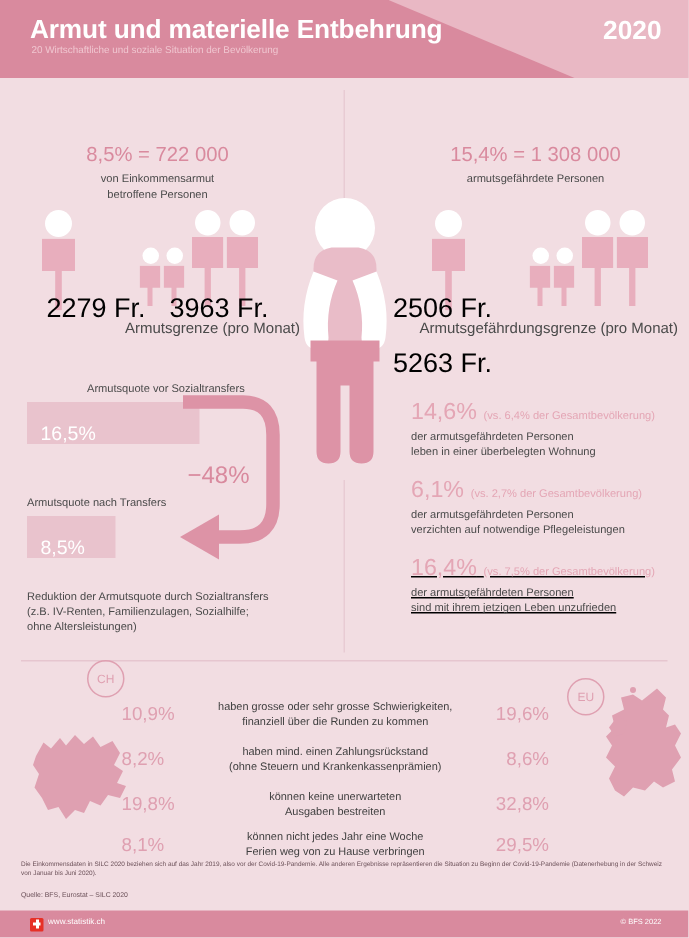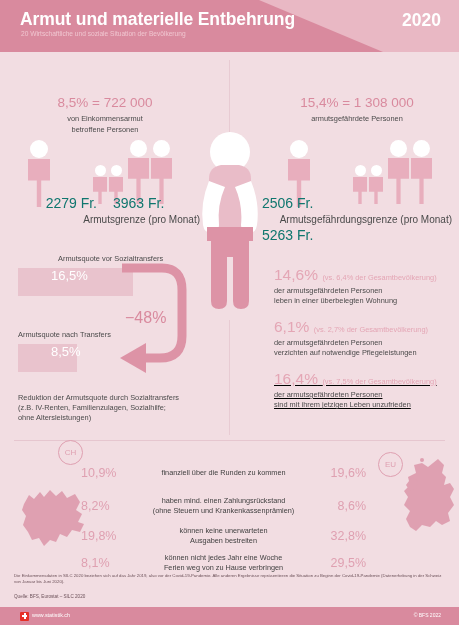--- a/index.html
+++ b/index.html
@@ -63,22 +63,22 @@
     margin-top: 4px;
   }
   .stat-amounts {
     position: absolute;
     display: flex;
     width: 100%;
     justify-content: center;
     gap: 16px;
   }
   .amount {
-    color: #0f766e;
-    font-size: 14px;
+    color: #000000;
+    font-size: 18px;
     white-space: nowrap;
   }
   .stat-foot {
     position: absolute;
     width: 100%;
     text-align: right;
     color: #4a4a4a;
     font-size: 10px;
     white-space: nowrap;
   }
@@ -104,21 +104,21 @@
   
   .lbl-small {
     position: absolute;
     color: #4a4a4a;
     font-size: 7.4px;
     white-space: nowrap;
   }
   .bar {
     position: absolute;
     background: #e9c3cd;
-    display: flex; align-items: flex-start; padding-left: 24px;
+    display: flex; align-items: flex-end;
   }
   .bar span {
     color: #ffffff;
     font-size: 13px;
     padding-left: 9px;
   }
   .arrow-pct {
     position: absolute;
     color: #d98a9e;
     font-size: 16px;
@@ -412,20 +412,21 @@
     <path fill="#dfa0b1" d="M40 4 L46 10 L44 18 L48 22 L46 30 L52 28 L56 34 L52 42 L56 50 L50 58
       L52 66 L44 70 L38 66 L32 72 L24 70 L18 76 L12 72 L8 64 L12 56 L6 50 L10 42 L6 36
       L12 30 L10 22 L18 18 L16 10 L24 8 L30 12 Z"></path>
     <path fill="#dfa0b1" d="M14 22 L20 26 L18 34 L12 36 L8 30 Z"></path>
     <circle fill="#dfa0b1" cx="24" cy="5" r="2"></circle>
   </svg>
 
   <div class="cmp-row" style="top:466px;">
     <div class="cmp-left">10,9%</div>
     <div class="cmp-mid">
+      <div>haben grosse oder sehr grosse Schwierigkeiten,</div>
       <div>finanziell über die Runden zu kommen</div>
     </div>
     <div class="cmp-right">19,6%</div>
   </div>
 
   <div class="cmp-row" style="top:496px;">
     <div class="cmp-left">8,2%</div>
     <div class="cmp-mid">
       <div>haben mind. einen Zahlungsrückstand</div>
       <div>(ohne Steuern und Krankenkassenprämien)</div>

